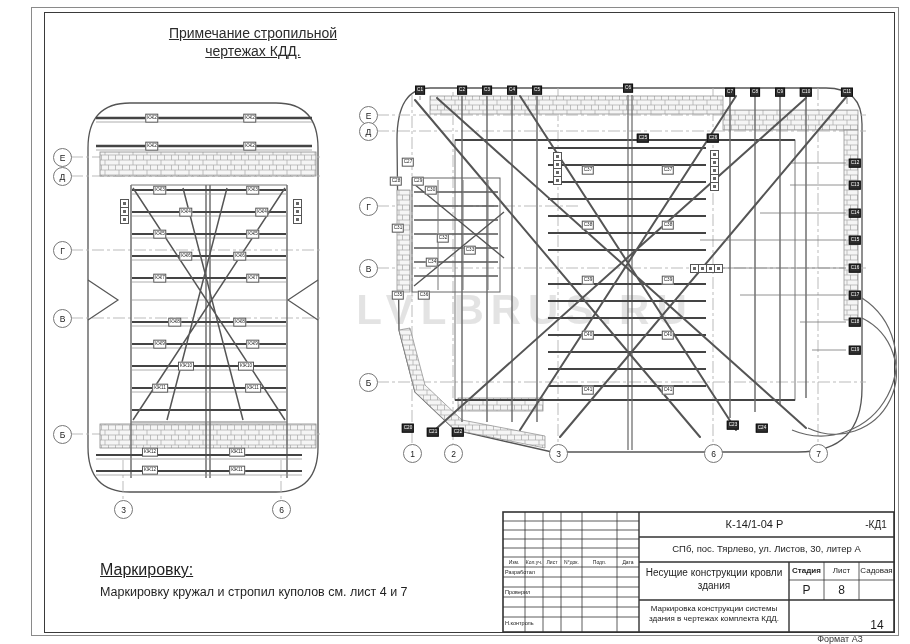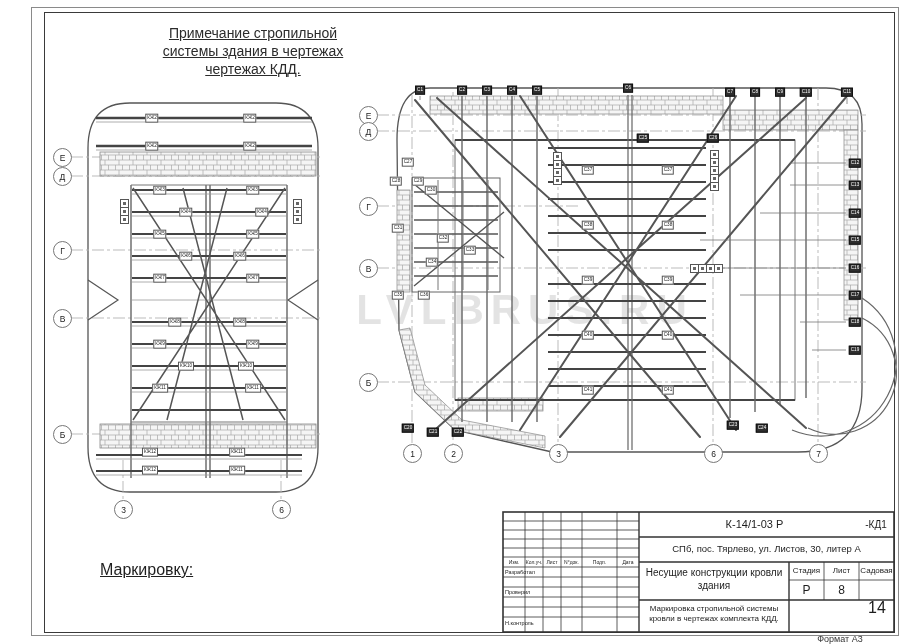--- a/index.html
+++ b/index.html
@@ -135,37 +135,37 @@
         <path d="M789,580H894 M824,562V600 M859,562V600"></path>
       </g>
       <g stroke-width="1.4">
         <path d="M639,512V632 M639,537H894 M639,562H894 M639,600H894 M789,562V632"></path>
       </g>
     </g>
   </svg>
 
   <div class="heading">
     <div>Примечание стропильной</div>
-    <div>системы здания в чертежах</div>
     <div>чертежах КДД.</div>
   </div>
 
   <div class="note-h">Маркировку:</div>
-
-  <div class="tb" style="left:639px;top:518px;width:231px;font-size:11px;">К-14/1-03 Р</div>
+  <div class="note-b">Маркировку кружал и стропил куполов см. лист 4 и 7</div>
+
+  <div class="tb" style="left:639px;top:518px;width:231px;font-size:11px;">К-14/1-04 Р</div>
   <div class="tb" style="left:858px;top:519px;width:36px;font-size:10px;">-КД1</div>
   <div class="tb" style="left:639px;top:543px;width:255px;font-size:9.5px;">СПб, пос. Тярлево, ул. Листов, 30, литер А</div>
   <div class="tb" style="left:644px;top:567px;width:140px;font-size:10px;line-height:1.25;">Несущие конструкции кровли здания</div>
-  <div class="tb" style="left:642px;top:604px;width:144px;font-size:8px;line-height:1.3;">Маркировка стропильной системы кровли в чертежах комплекта КДД.</div>
-  <div class="tb" style="left:789px;top:566px;width:35px;font-size:8px;">Стадия</div>
+  <div class="tb" style="left:642px;top:604px;width:144px;font-size:8px;line-height:1.3;">Маркировка конструкции системы здания в чертежах комплекта КДД.</div>
+  <div class="tb" style="left:789px;top:566px;width:35px;font-size:8px;font-weight:bold;">Стадия</div>
   <div class="tb" style="left:824px;top:566px;width:35px;font-size:8px;">Лист</div>
   <div class="tb" style="left:859px;top:566px;width:35px;font-size:8px;">Садовая</div>
   <div class="tb" style="left:789px;top:583px;width:35px;font-size:12px;">Р</div>
   <div class="tb" style="left:824px;top:583px;width:35px;font-size:12px;">8</div>
-  <div class="tb" style="left:859px;top:599px;width:36px;font-size:16px;">14</div>
+  <div class="tb" style="left:859px;top:618px;width:36px;font-size:12px;">14</div>
   <div class="tb" style="left:503px;top:559px;width:22px;font-size:5px;">Изм.</div>
   <div class="tb" style="left:525px;top:559px;width:18px;font-size:5px;">Кол.уч.</div>
   <div class="tb" style="left:543px;top:559px;width:18px;font-size:5px;">Лист</div>
   <div class="tb" style="left:561px;top:559px;width:21px;font-size:5px;">N°док.</div>
   <div class="tb" style="left:582px;top:559px;width:35px;font-size:5px;">Подп.</div>
   <div class="tb" style="left:617px;top:559px;width:22px;font-size:5px;">Дата</div>
   <div class="tb left" style="left:505px;top:569px;width:34px;font-size:5.5px;">Разработал</div>
   <div class="tb left" style="left:505px;top:589px;width:34px;font-size:5.5px;">Проверил</div>
   <div class="tb left" style="left:505px;top:620px;width:36px;font-size:5.5px;">Н.контроль</div>
 

